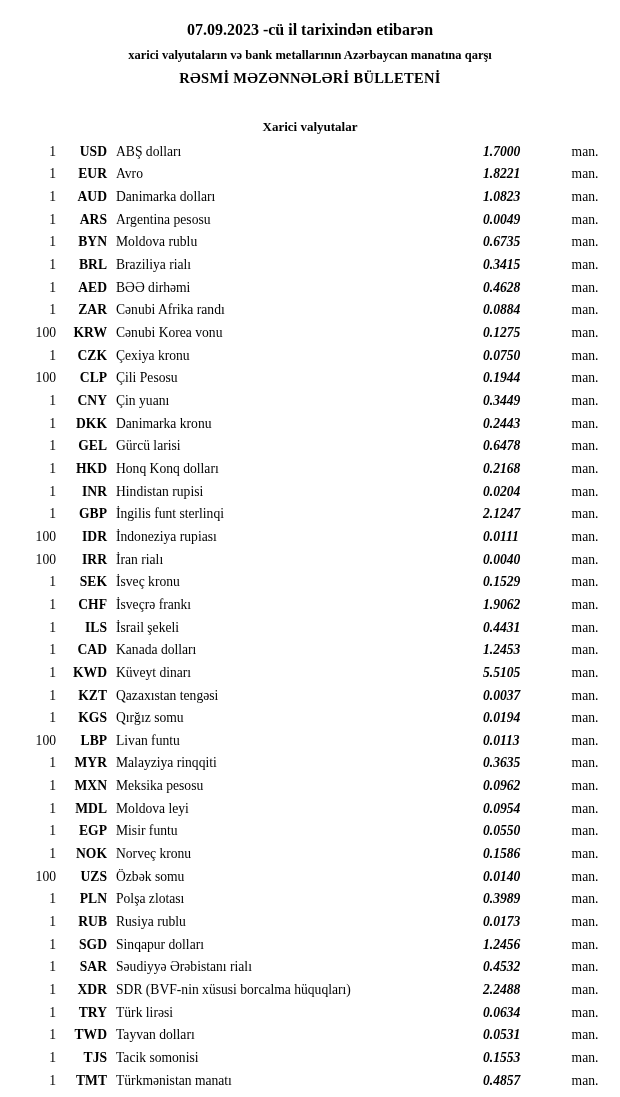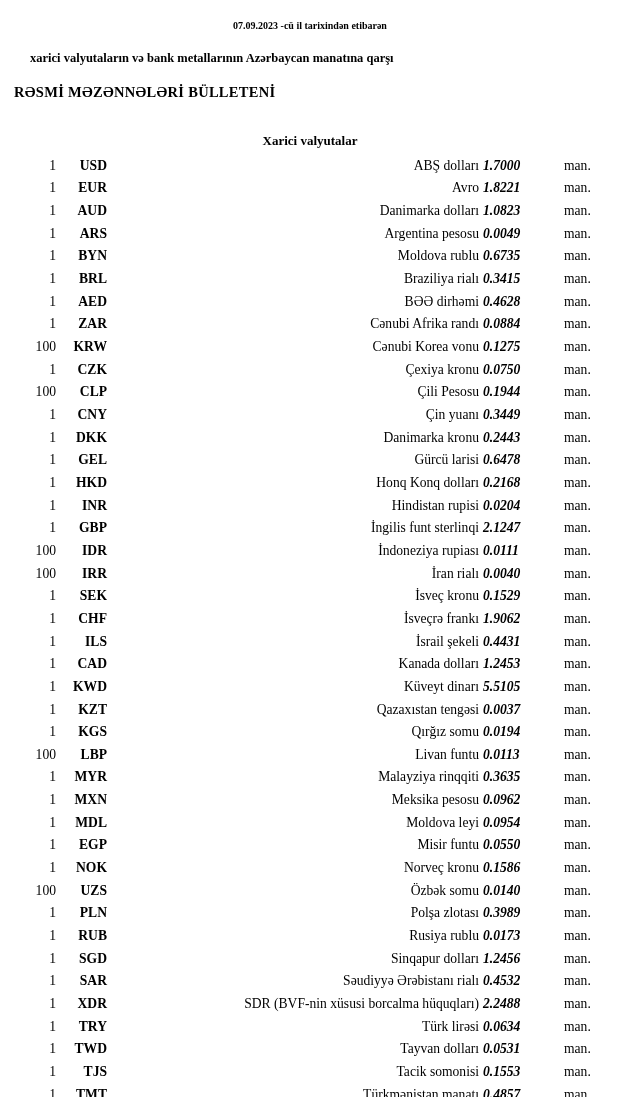--- a/index.html
+++ b/index.html
@@ -21,33 +21,33 @@
   .doc-title {
     text-align: center;
     font-weight: bold;
     font-size: 17.5px;
     letter-spacing: 0.1px;
     margin: 4px 0 10px 0;
   }
   .doc-sub {
     text-align: center;
     font-weight: bold;
-    font-size: 10px;
+    font-size: 16px;
     line-height: 1.5;
     margin: 0;
   }
   .doc-sub2 {
-    text-align: left;
+    text-align: center;
     font-weight: bold;
     font-size: 12.5px;
     line-height: 1.5;
-    margin: 16px;
+    margin: 4px;
   }
   .doc-bulletin {
-    text-align: left;
+    text-align: center;
     font-weight: bold;
     font-size: 14.5px;
     letter-spacing: 0.3px;
     margin: 5px 0 0 0;
   }
   .section-title {
     text-align: center;
     font-weight: bold;
     font-size: 13px;
     margin: 32px 0 6px 0;
@@ -68,32 +68,32 @@
     padding-right: 7px !important;
     font-family: "Liberation Serif", serif;
   }
   .col-code {
     width: 44px;
     text-align: right;
     padding-right: 9px !important;
     font-weight: bold;
   }
   .col-name {
-    text-align: right;
+    text-align: left;
   }
   .col-rate {
     width: 74px;
     text-align: left;
     font-style: italic;
     font-weight: bold;
     padding-left: 4px !important;
   }
   .col-unit {
     width: 42px;
-    text-align: left;
+    text-align: center;
     padding-left: 7px !important;
   }
 </style>
 </head>
 <body>
 
 <div class="page">
 
 
   <div class="doc-sub">07.09.2023  -cü il tarixindən etibarən</div>

